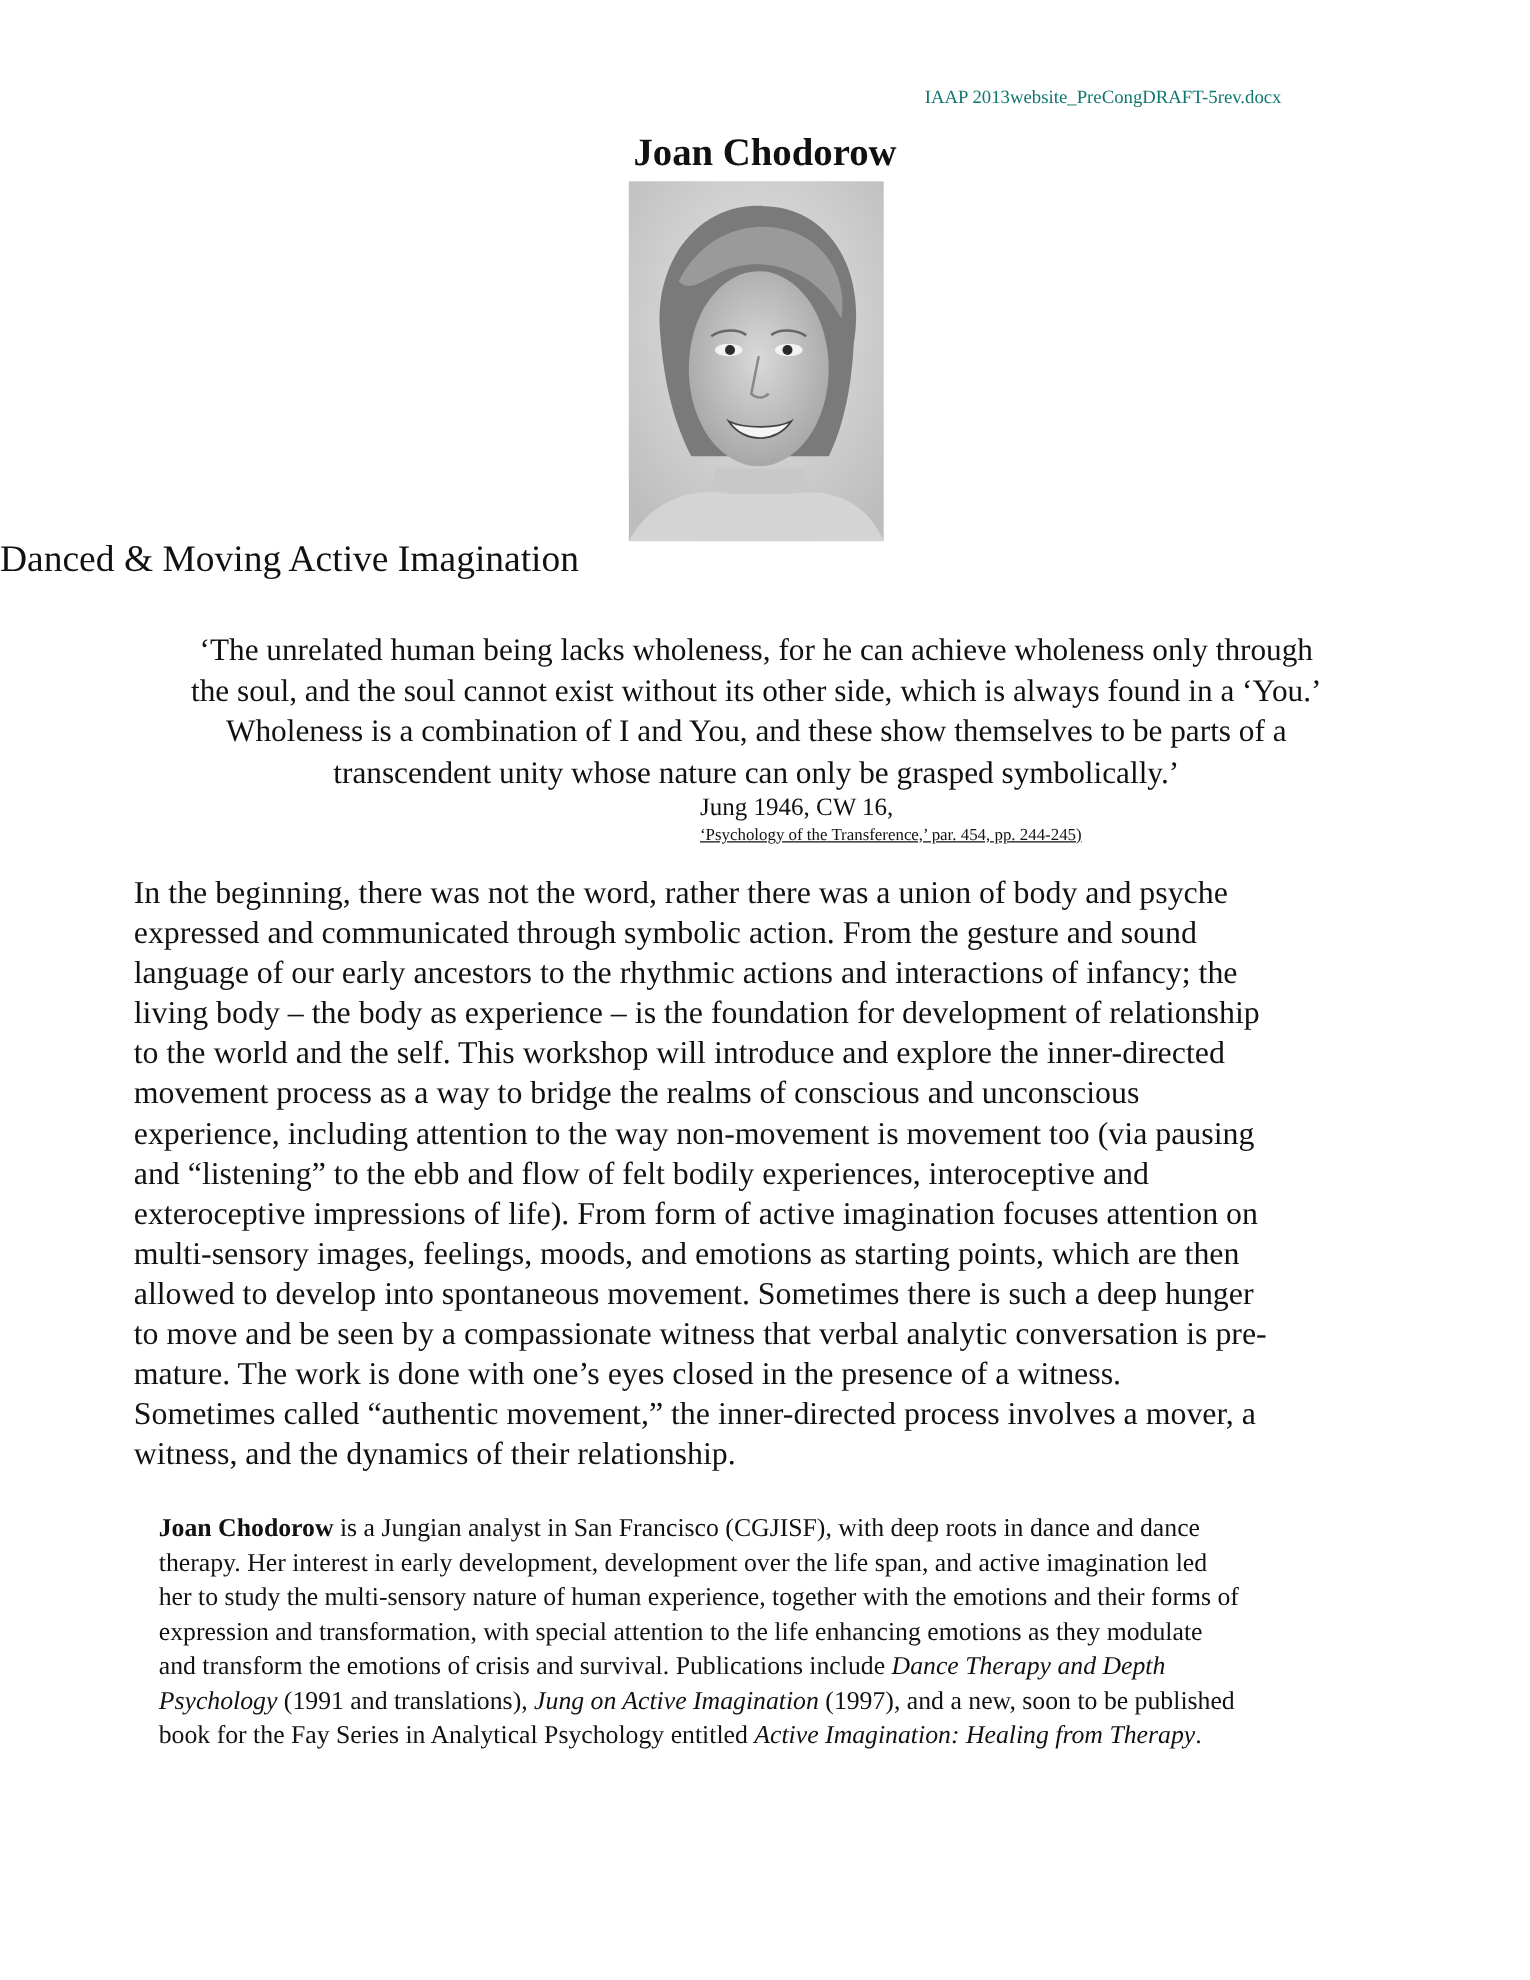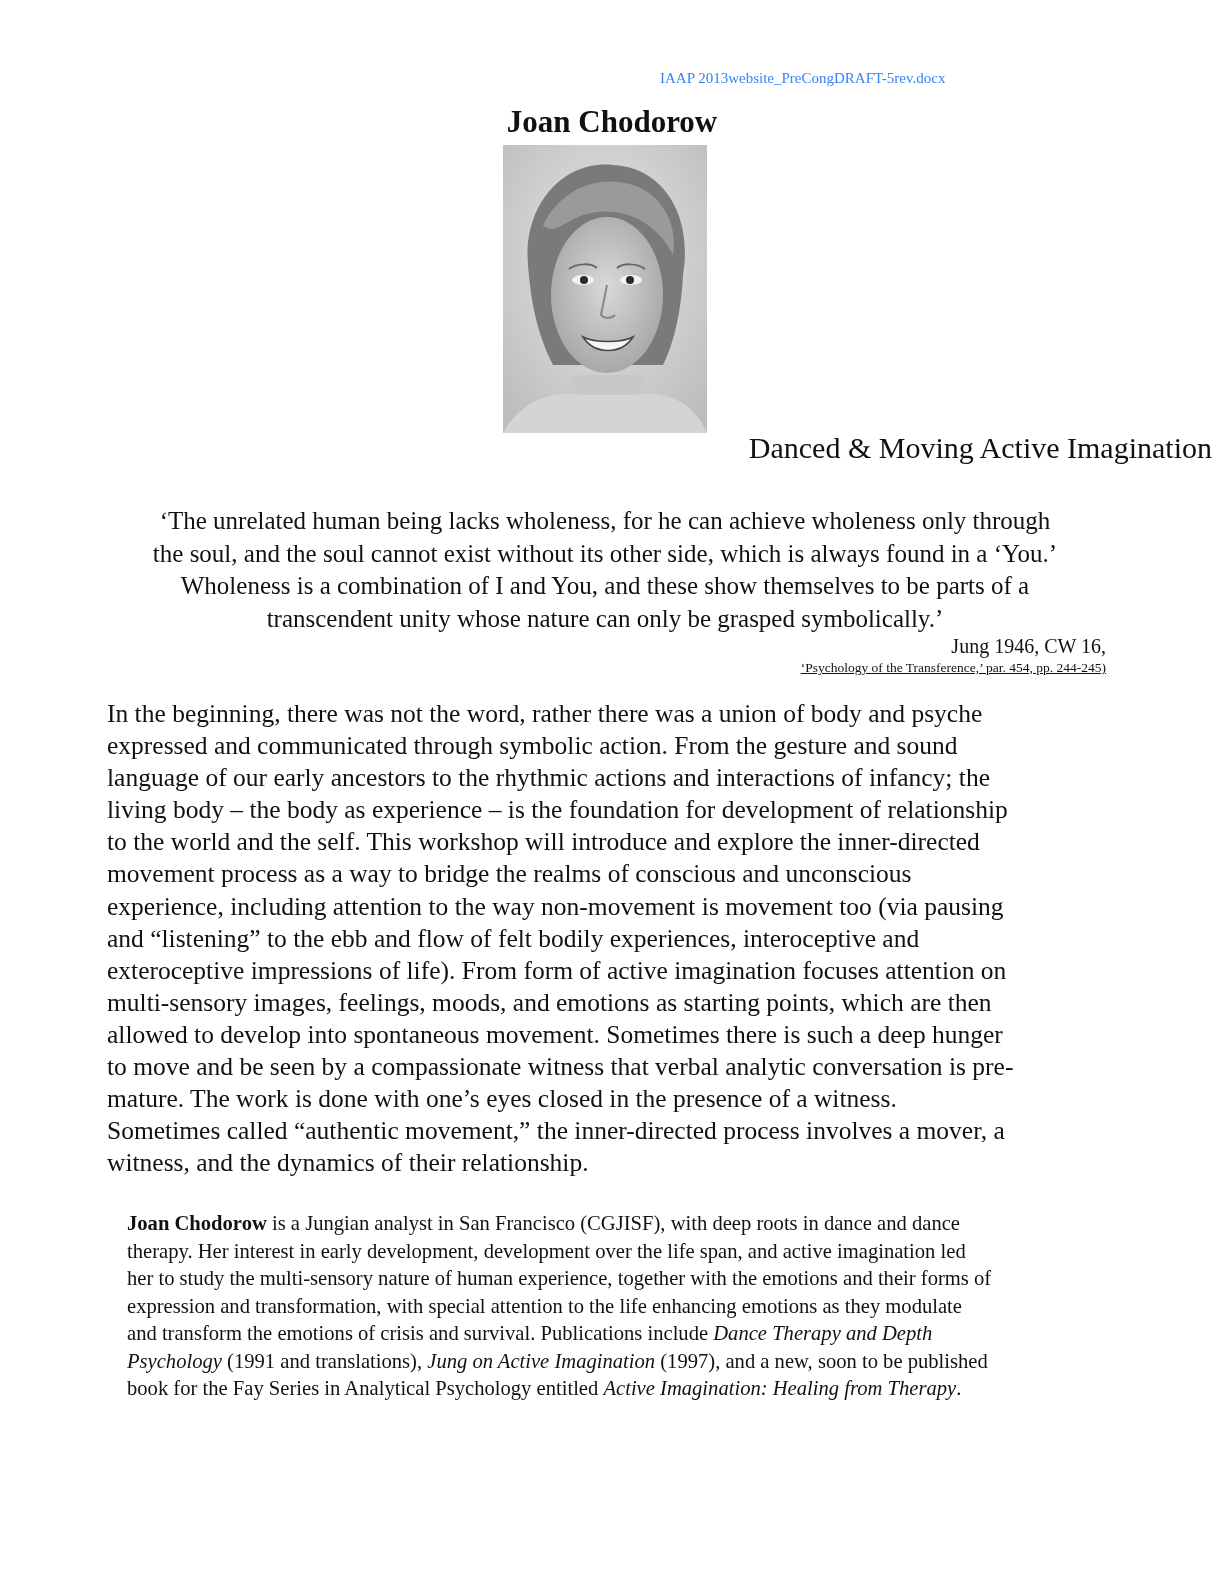--- a/index.html
+++ b/index.html
@@ -1,43 +1,43 @@
 <!DOCTYPE html>
 <html><head>
   <meta charset="utf-8">
   <style>
     html, body { margin: 0; padding: 0; background: #ffffff; }
     body {
       width: 1224px; height: 1584px; position: relative; overflow: hidden;
       font-family: "Liberation Serif", "DejaVu Serif", serif; color: #111111;
     }
     .filename {
-      position: absolute; top: 70px; left: 660px; width: 445px; text-align: left;
-      font-size: 15px; color: #3b82f6;
+      position: absolute; top: 70px; left: 660px; width: 445px; text-align: center;
+      font-size: 15px; color: #0f766e;
     }
     .name-title {
       position: absolute; top: 104px; left: 0; width: 1224px; text-align: center;
       font-size: 31px; font-weight: bold; letter-spacing: 0px;
     }
     .photo {
       position: absolute; top: 145px; left: 503px; width: 204px; height: 288px;
       background: #d8d8d8; overflow: hidden;
     }
     .photo svg { display: block; width: 100%; height: 100%; }
     .subtitle {
-      position: absolute; top: 431px; left: 0; width: 1212px; text-align: right;
+      position: absolute; top: 431px; left: 0; width: 1212px; text-align: left;
       font-size: 30px;
     }
     .quote {
       position: absolute; top: 505px; left: 100px; width: 1010px; text-align: center;
       font-size: 25px; line-height: 32.5px;
     }
     .quote .qline { display: block; white-space: nowrap; }
     .citation {
-      position: absolute; top: 634px; left: 560px; width: 546px; text-align: right;
+      position: absolute; top: 634px; left: 560px; width: 546px; 
     }
     .citation .c1 { display: block; font-size: 20px; line-height: 24px; }
     .citation .c2 { display: block; font-size: 13.5px; line-height: 20px; text-decoration: underline; }
     .body-text {
       position: absolute; top: 698px; left: 107px; width: 1010px;
       font-size: 25.5px; line-height: 32.1px;
     }
     .body-text .bline { display: block; white-space: nowrap; }
     .bio {
       position: absolute; top: 1210px; left: 107px; width: 1010px;

